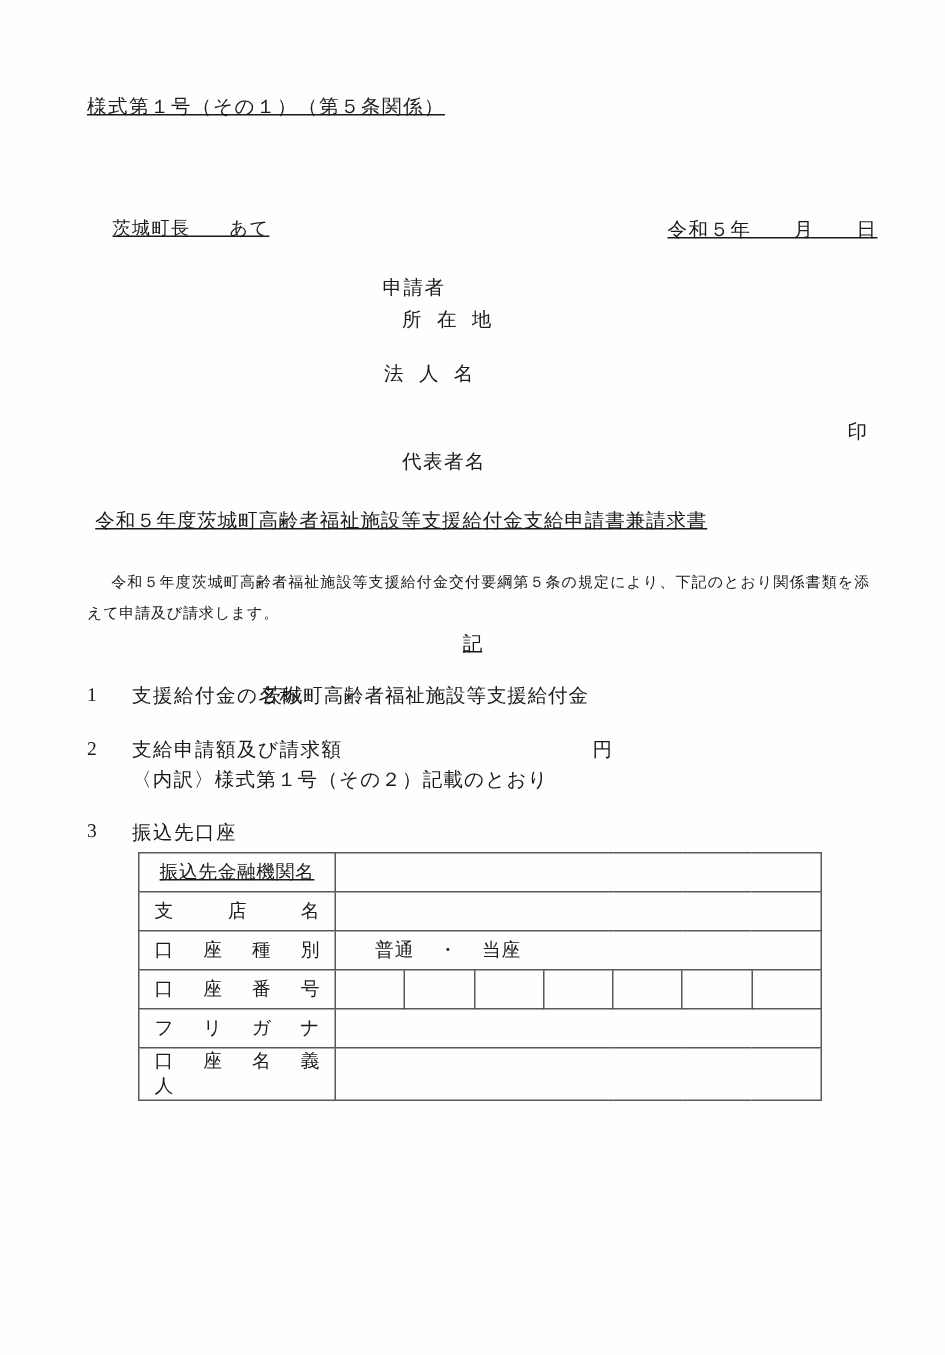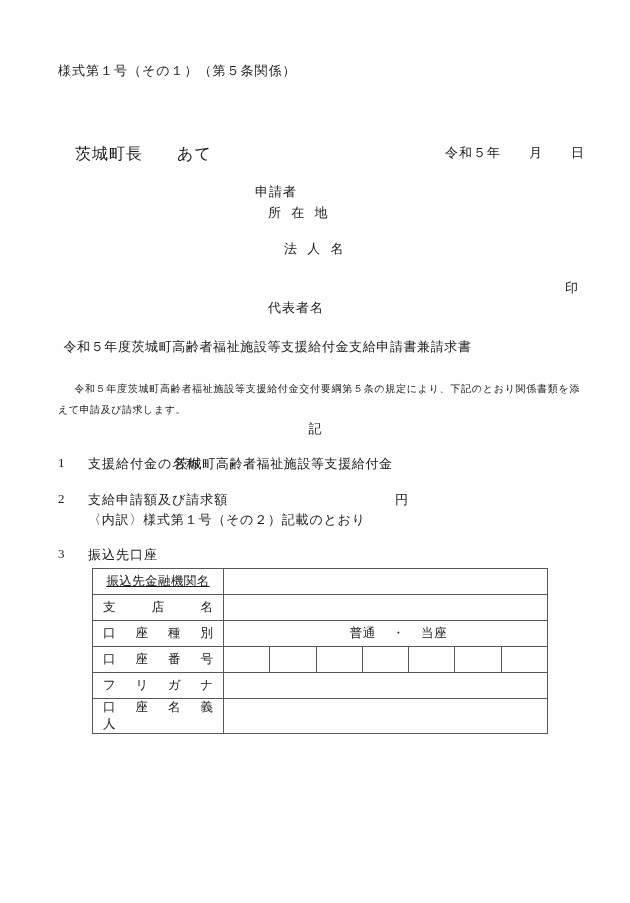--- a/index.html
+++ b/index.html
@@ -16,59 +16,59 @@
     font-size: 12.5px;
     overflow: hidden;
   }
   .page {
     position: absolute;
     inset: 0;
     background: #fefefe;
   }
 
   
-  .abs { position: absolute; white-space: pre; }
+  .abs { position: absolute; white-space: pre; text-decoration: underline; }
 
   
   #form-code {
     left: 58px; top: 62px;
     font-size: 13px;
     letter-spacing: 1.0px;
   }
   #date-line {
     left: 0; top: 105px;
     width: 585px;
     text-align: right;
     font-size: 13px;
     letter-spacing: 1.0px;
     margin-top: 39px;
   }
   #addressee {
     left: 75px; top: 144px;
-    font-size: 16px;
+    font-size: 12px;
     letter-spacing: 1.0px;
   }
 
   
   .applicant-row {
     position: absolute;
     left: 0;
     width: 630px;
     font-size: 13px;
   }
   .applicant-row .lbl {
     position: absolute;
     letter-spacing: 1.0px;
   }
   #applicant-heading { top: 183px; }
   #applicant-heading .lbl { left: 255px; }
   #applicant-address { top: 204px; }
   #applicant-address .lbl { left: 268px; letter-spacing: 3.5px; }
   #applicant-corp { top: 240px; }
-  #applicant-corp .lbl { left: 284px; letter-spacing: 3.5px; }
+  #applicant-corp .lbl { left: 256px; letter-spacing: 3.5px; }
   #applicant-rep { top: 279px; }
   #applicant-rep .lbl { left: 268px; letter-spacing: 1.0px; margin-top: 20px; }
   #seal-mark {
     position: absolute;
     left: 565px; top: 279px;
     font-size: 13px;
   }
 
   
   #doc-title {
@@ -124,21 +124,20 @@
     width: 456px;
     border-collapse: collapse;
     table-layout: fixed;
     font-size: 12.5px;
   }
   #bank-table td {
     border: 1px solid #58585c;
     height: 25px;
     padding: 0;
     vertical-align: middle;
-    text-align: center;
   }
   #bank-table td.label {
     width: 130px;
     text-align: center;
     font-size: 12.5px;
   }
   #bank-table td.label .spread {
     display: block;
     padding: 0 10px;
     text-align: justify;

